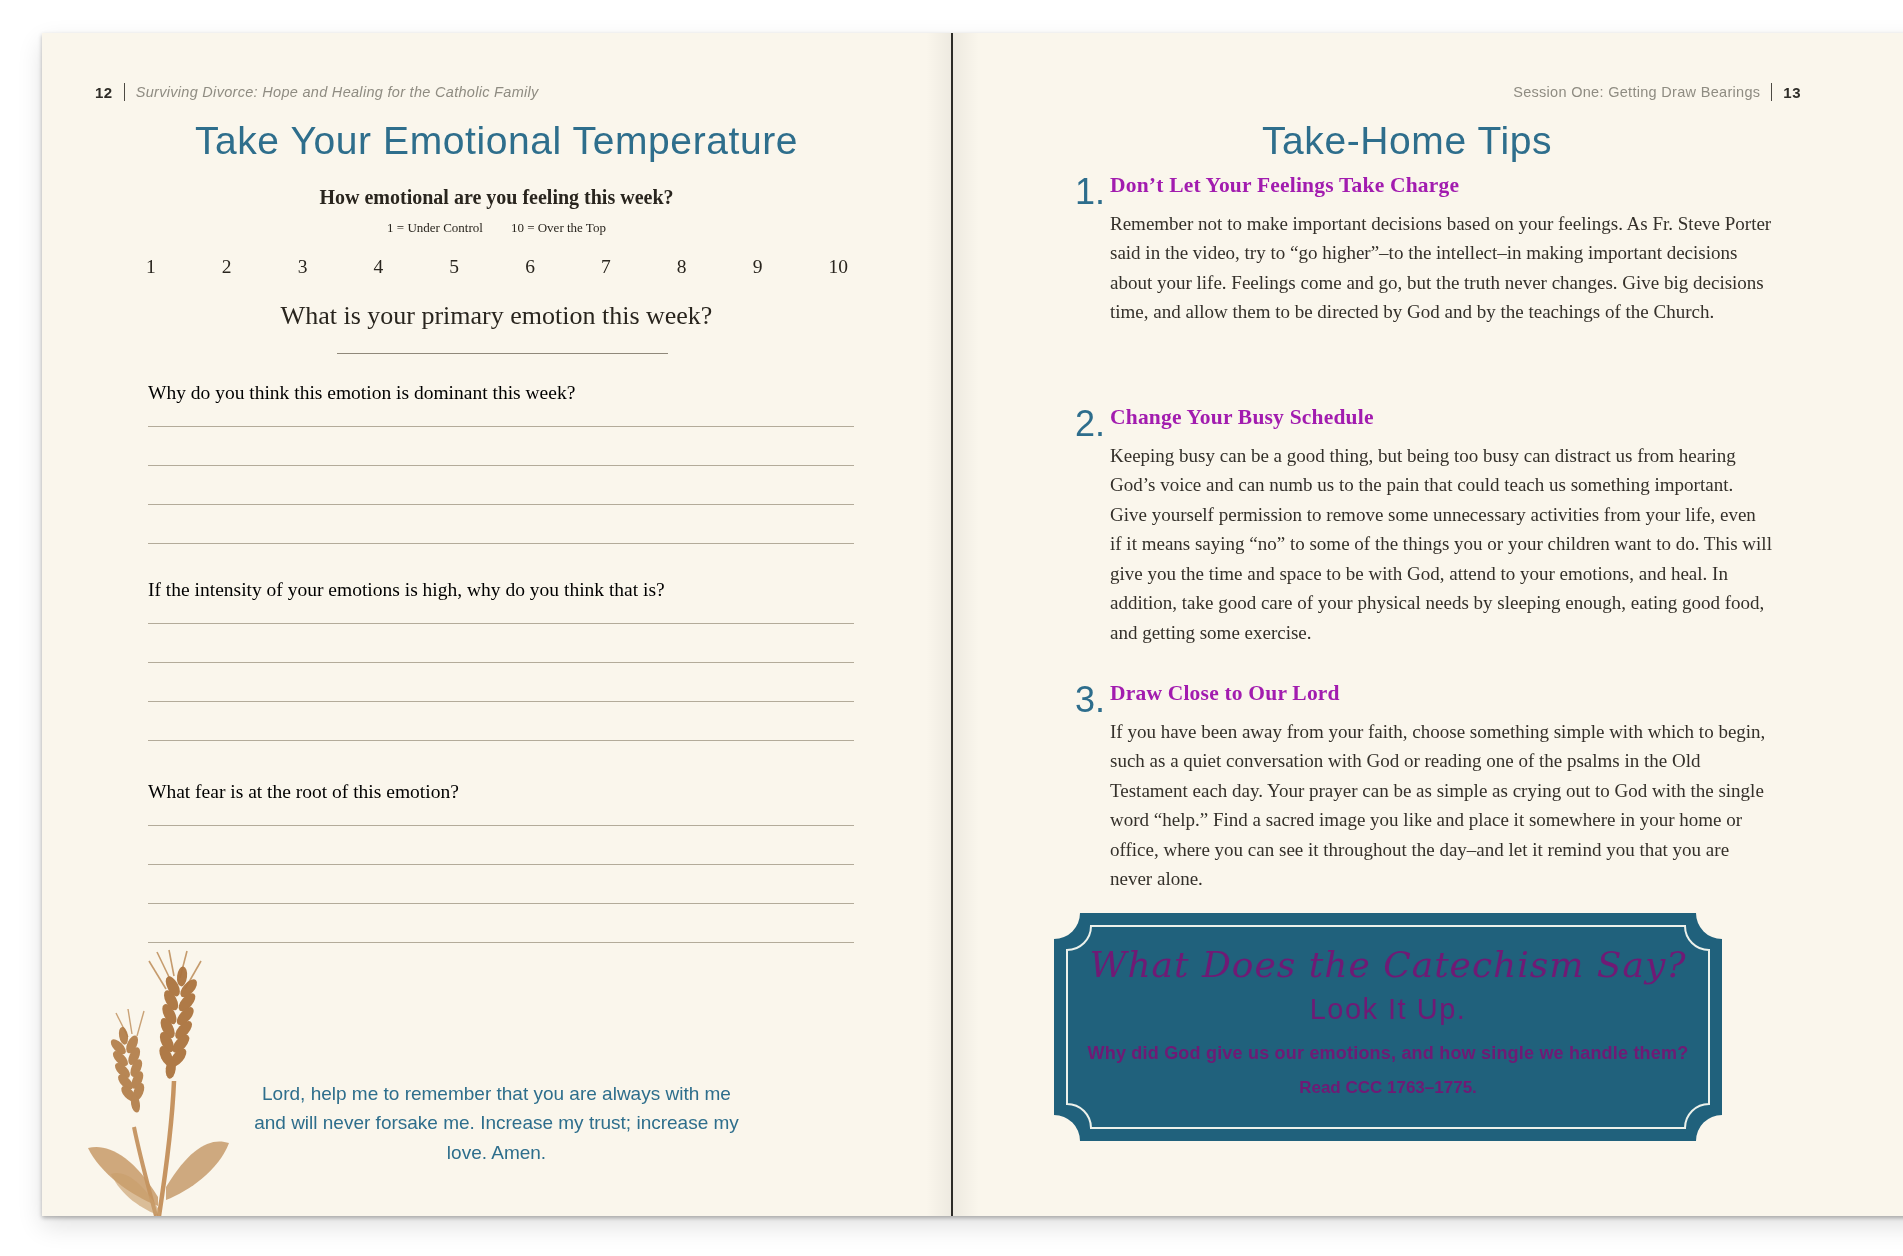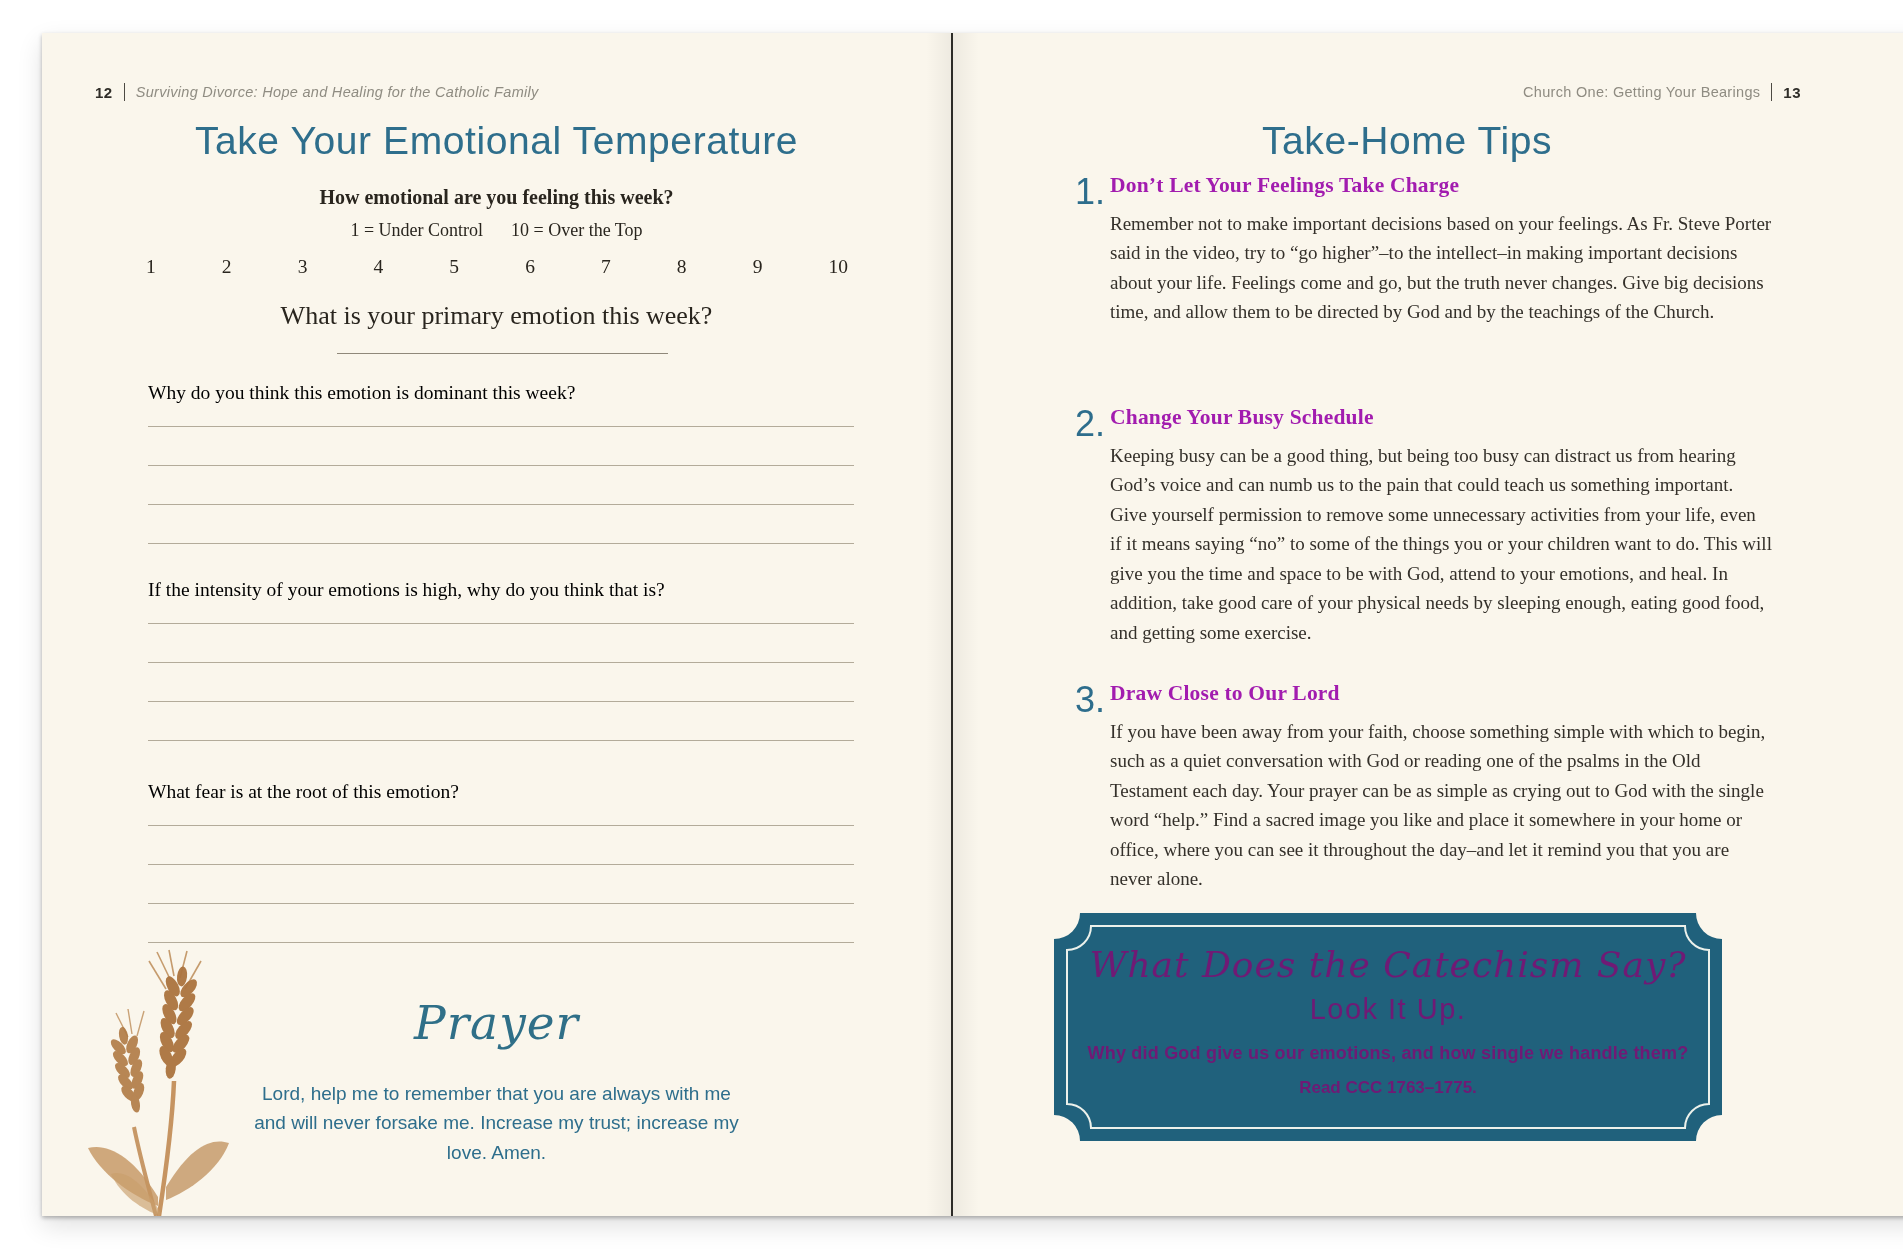--- a/index.html
+++ b/index.html
@@ -25,21 +25,21 @@
   .book-title{font-style:italic;}
 
   .page-title{position:absolute;top:86px;left:0;width:100%;text-align:center;
           font-family:"Liberation Sans",sans-serif;font-weight:300;font-size:39px;
           color:#2e6e8c;letter-spacing:.6px;}
 
   
   .scale-prompt{position:absolute;top:153px;width:100%;text-align:center;
           font-size:20px;font-weight:bold;color:#29251e;}
   .scale-legend{position:absolute;top:187px;width:100%;display:flex;justify-content:center;gap:28px;
-          font-size:18px;color:#29251e;}
+          font-size:13px;color:#29251e;}
   .scale-numbers{position:absolute;top:223px;left:104px;width:702px;display:flex;
           justify-content:space-between;font-size:19.5px;color:#29251e;}
   .primary-prompt{position:absolute;top:268px;width:100%;text-align:center;font-size:26px;color:#29251e;}
   .primary-line{position:absolute;top:300px;left:295px;width:331px;height:20px;
           border-bottom:1.5px solid #8f887a;}
 
   .qblock{position:absolute;left:106px;width:706px;}
   .qb1{top:346px;} .qb2{top:543px;} .qb3{top:745px;}
   .qtext{font-size:19.5px;color:#000000;line-height:27px;}
   .ansline{height:38px;border-bottom:1px solid #b3ab9a;}
@@ -132,21 +132,20 @@
       </div>
 
       <div class="qblock qb2">
         <div class="qtext">If the intensity of your emotions is high, why do you think that is?</div>
         <div class="ansline first"></div>
         <div class="ansline"></div>
         <div class="ansline"></div>
         <div class="ansline"></div>
       </div>
 
-      <div class="prayer-head">Prayer</div>
       <div class="prayer-text-wrap">
         <div class="prayer-text">Lord, help me to remember that you are always with me and will never forsake me. Increase my trust; increase my love. Amen.</div>
       </div>
 
       <svg class="wheat" viewBox="0 0 195 267">
 
         <path d="M104,132 C102,180 95,228 89,267" stroke="#C08A52" stroke-width="4.5" fill="none" opacity=".9"></path>
         <path d="M64,178 C70,208 79,240 86,267" stroke="#BD8750" stroke-width="4" fill="none" opacity=".85"></path>
 
         <path d="M88,248 C62,205 36,194 18,199 C30,224 60,246 88,257 Z" fill="#C49560" opacity=".8"></path>
@@ -196,21 +195,21 @@
           <ellipse cx="68" cy="132" rx="4.8" ry="9.5" transform="rotate(35 68 132)"></ellipse>
           <ellipse cx="57" cy="144" rx="4.8" ry="9.5" transform="rotate(-33 57 144)"></ellipse>
           <ellipse cx="67" cy="144" rx="4.8" ry="9.5" transform="rotate(33 67 144)"></ellipse>
           <ellipse cx="62" cy="155" rx="4.4" ry="9"></ellipse>
         </g>
       </svg>
     </div>
 
     <div class="page page-right">
       <div class="running-head">
-        <span>Church One: Getting Your Bearings</span>
+        <span>Session One: Getting Draw Bearings</span>
         <span class="head-sep"></span>
         <span class="pg-num">13</span>
       </div>
 
       <div class="page-title">Take-Home Tips</div>
 
       <div class="tip tip1">
         <div class="tip-num">1.</div>
         <div class="tip-content">
           <div class="tip-heading">Don’t Let Your Feelings Take Charge</div>

